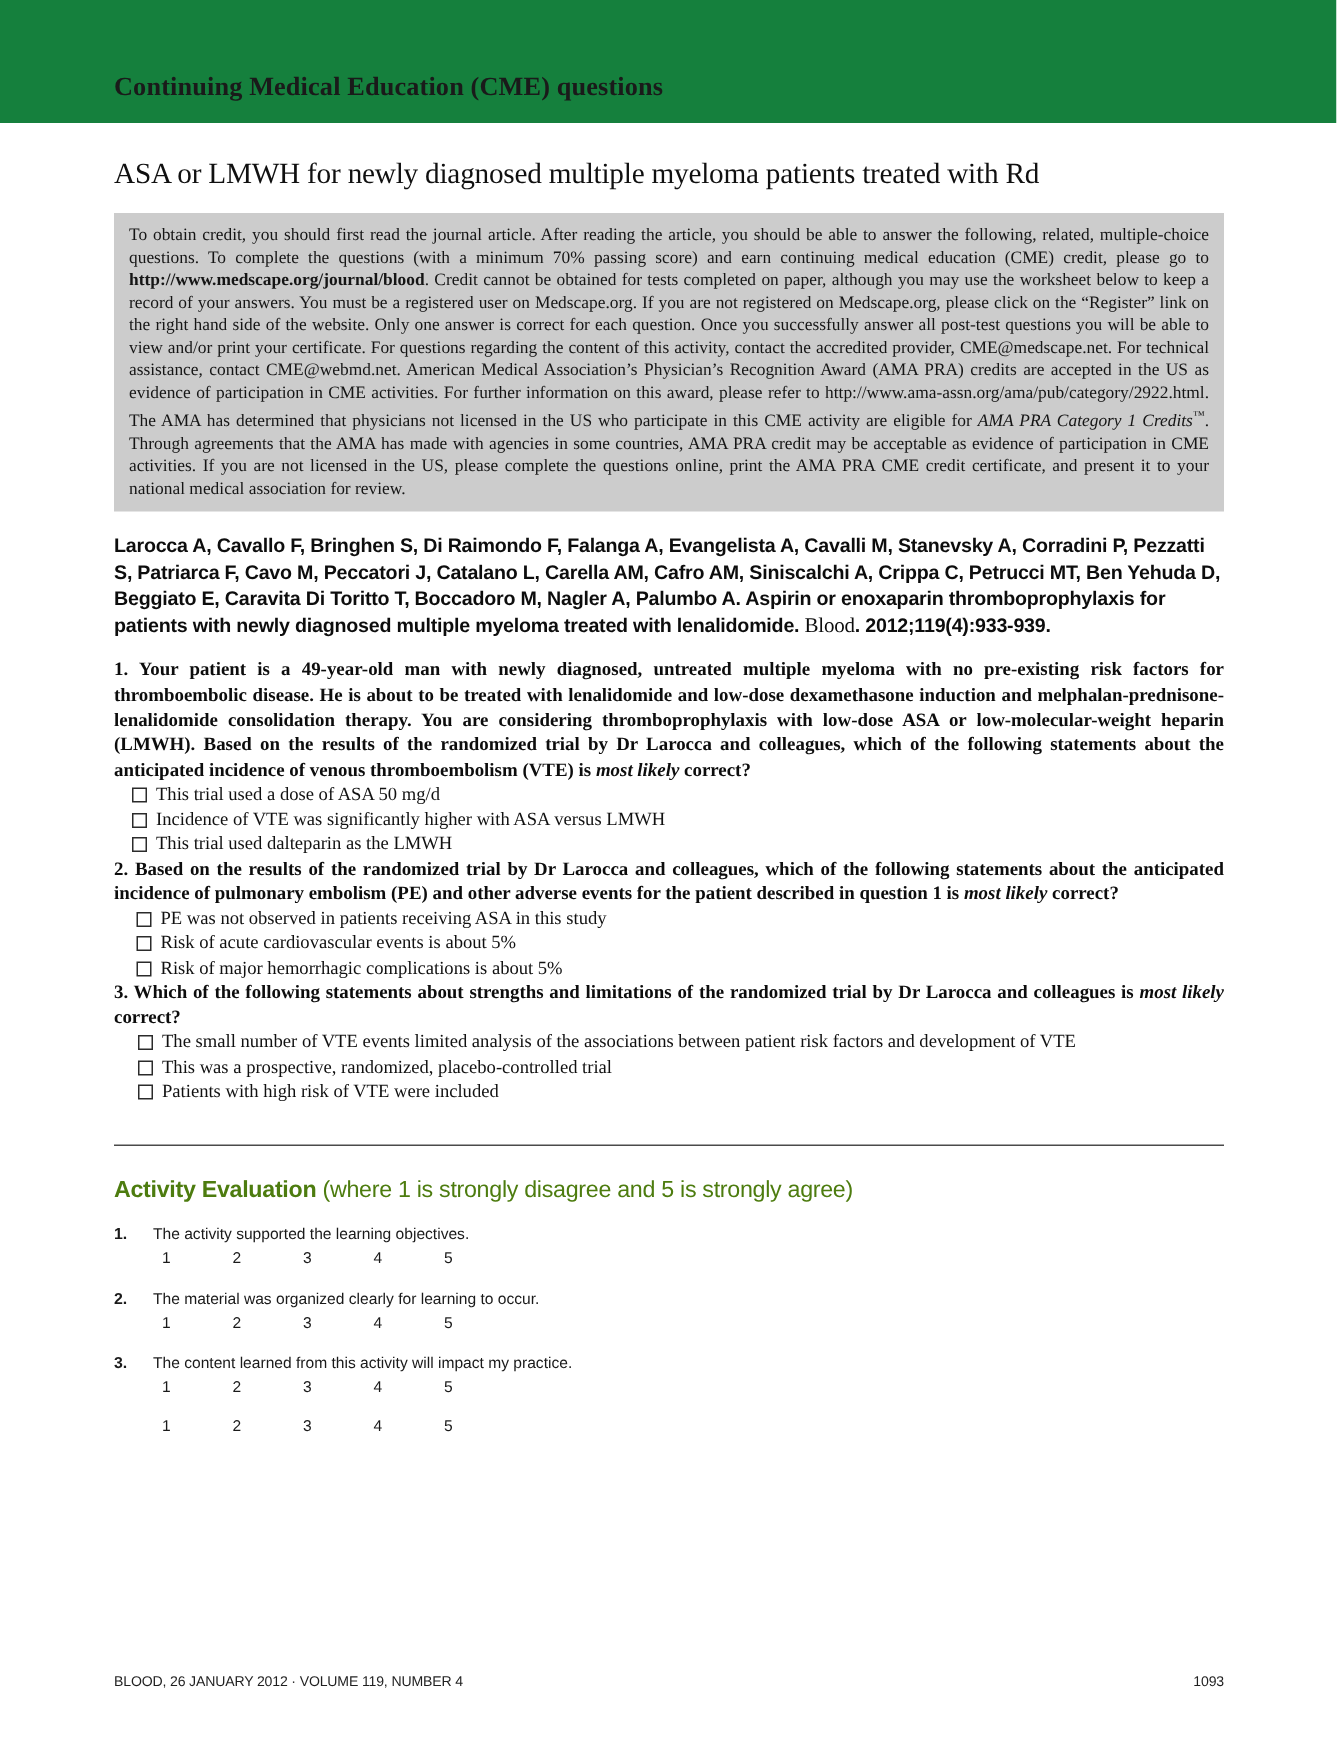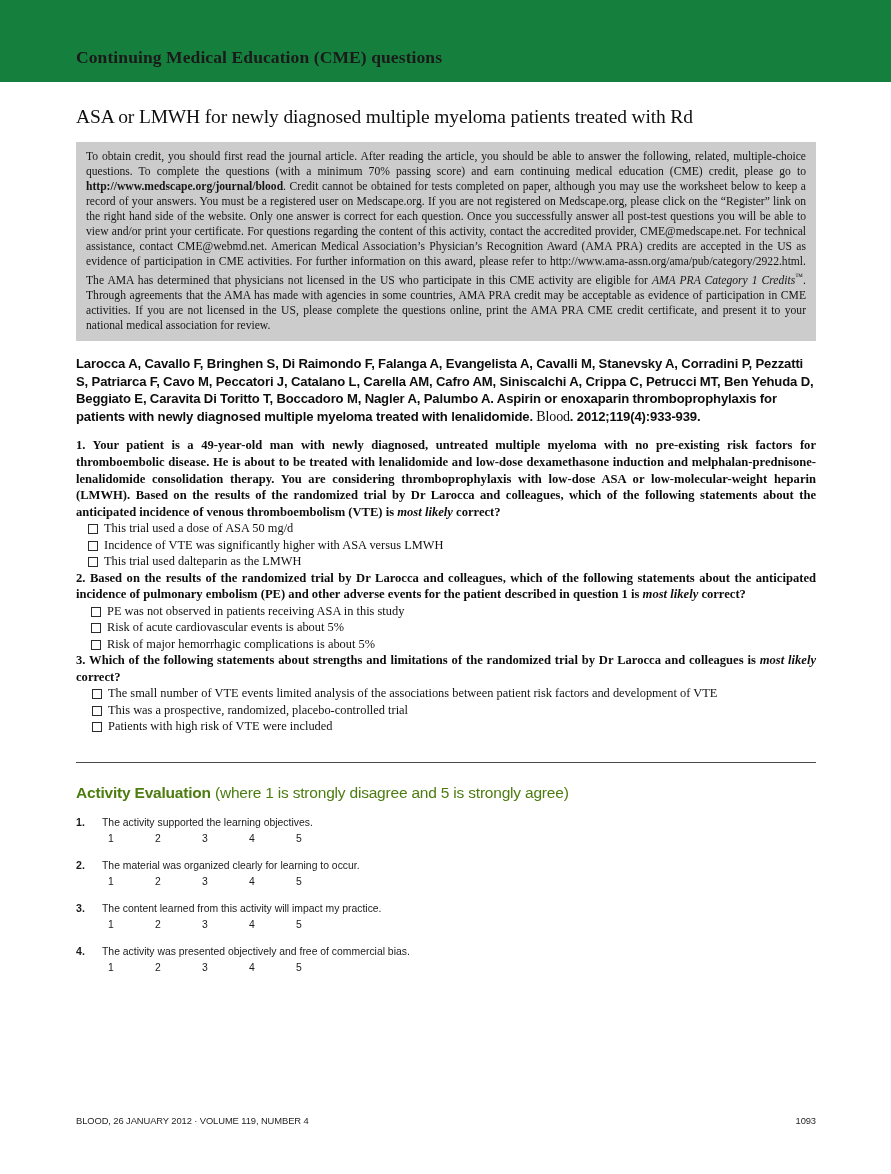--- a/index.html
+++ b/index.html
@@ -268,21 +268,20 @@
   </div>
 
   <div class="eval-item">
     <div class="eval-row"><span class="eval-num">3.</span><span class="eval-text">The content learned from this activity will impact my practice.</span></div>
     <div class="eval-scale">
       <span>1</span><span>2</span><span>3</span><span>4</span><span>5</span>
     </div>
   </div>
 
   <div class="eval-item">
-    <div class="eval-row"><span class="eval-num">4.</span><span class="eval-text">The activity was presented objectively and free of commercial bias.</span></div>
     <div class="eval-scale">
       <span>1</span><span>2</span><span>3</span><span>4</span><span>5</span>
     </div>
   </div>
 
 </div>
 
 <div id="footer">
   <span id="footer-left">BLOOD, 26 JANUARY 2012 · VOLUME 119, NUMBER 4</span>
   <span id="footer-right">1093</span>

